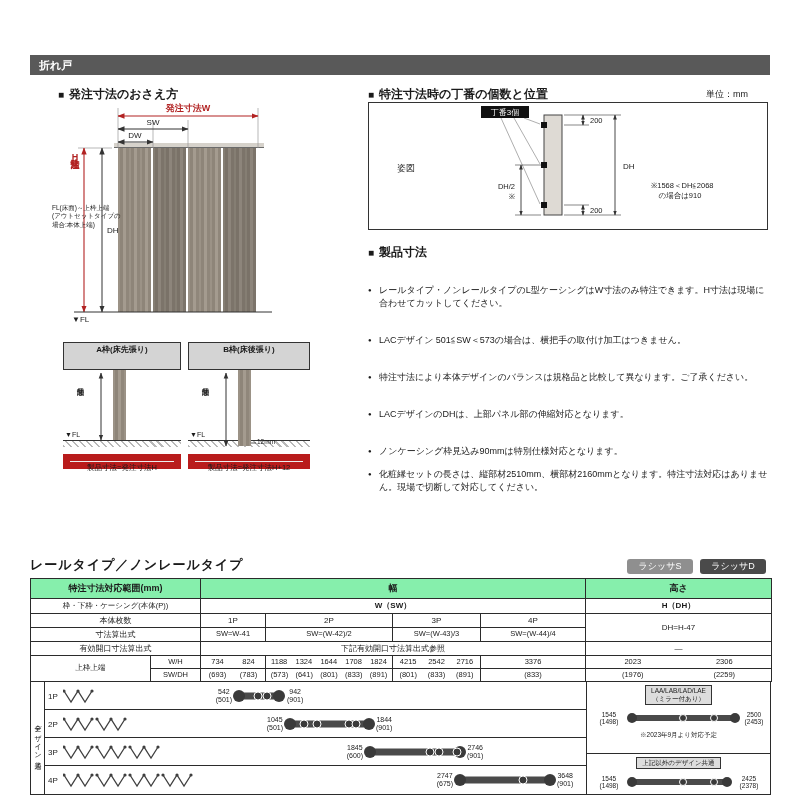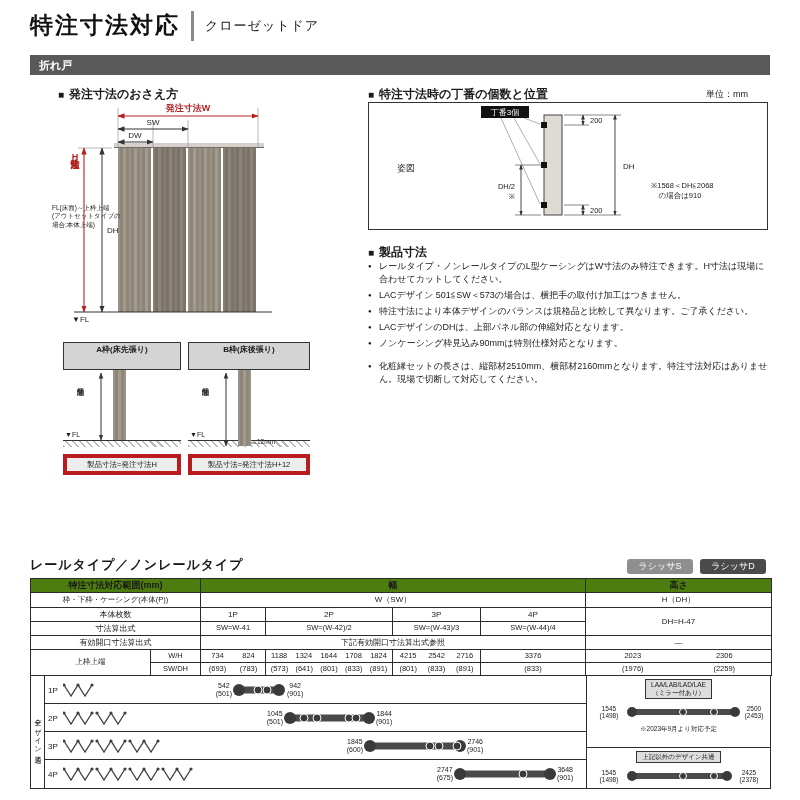--- a/index.html
+++ b/index.html
@@ -21,45 +21,45 @@
   
   .wood{background:repeating-linear-gradient(90deg,#9b9286 0 2px,#8e8579 2px 5px,#a49b8f 5px 8px,#90877b 8px 11px);}
   .wood.dark{filter:brightness(0.86);}
   .hatch{background:repeating-linear-gradient(45deg,#b9b9b9 0 1.5px,#ffffff 1.5px 5px);}
   svg text{font-family:"Liberation Sans",sans-serif;}
   
   .frame-box{position:absolute;top:0;}
   .frame-box .fhead{height:28px;border:1px solid #333;background:#d4d4d4;font-size:8px;font-weight:bold;
                     text-align:center;line-height:13px;}
   .frame-box .fbody{position:relative;height:84px;}
-  .frame-box .fcap{height:21px;border:4px solid #b91c1c;background:#ededed;font-size:7.5px;
+  .frame-box .fcap{height:15px;border:7px solid #b91c1c;background:#ededed;font-size:7.5px;
                    text-align:center;line-height:14px;}
   .fllab{position:absolute;font-size:7px;}
   .pdimlab{position:absolute;font-size:7.5px;}
   
   .notes{position:absolute;left:368px;top:260px;width:404px;margin:0;padding:0;list-style:none;
          font-size:9px;line-height:1.45;}
-  .notes li{position:relative;padding-left:11px;margin-bottom:3px;}
+  .notes li{position:relative;padding-left:11px;margin-bottom:3px;margin-top:24px;}
   .notes li::before{content:"●";position:absolute;left:0;top:2px;font-size:6px;}
   .notes li.gap{margin-top:10px;}
   
   .railhead{position:absolute;left:30px;top:556px;font-size:13px;font-weight:bold;letter-spacing:1px;}
   .badge{position:absolute;top:559px;width:66px;height:15px;border-radius:3px;color:#fff;
          font-size:9px;text-align:center;line-height:15px;}
   .badge.s{left:627px;background:#8f8f8f;}
   .badge.d{left:700px;background:#4a4a4a;}
   .twrap{position:absolute;left:30px;top:578px;width:742px;}
   .spec-table{border-collapse:collapse;table-layout:fixed;width:741px;}
   .spec-table td{border:1px solid #2b2b2b;text-align:center;vertical-align:middle;padding:0 1px;
                  font-size:8px;line-height:1.15;overflow:hidden;}
-  .spec-table .r1 td{height:14px;font-size:9px;font-weight:bold;background:#4d7c0f;}
+  .spec-table .r1 td{height:20px;font-size:9px;font-weight:bold;background:#86efac;}
   .spec-table .r2 td{height:15px;}
   .spec-table .rm td{height:14px;}
   .spec-table .rs td{height:13px;font-size:7.5px;}
-  .spec-table td.b{font-weight:normal;margin-top:28px;}
+  .spec-table td.b{font-weight:bold;margin-top:28px;}
   .spec-table td.sm{font-size:7.5px;}
   .nums{display:flex;justify-content:space-around;align-items:center;font-size:7.5px;}
   
   .chart{position:relative;width:741px;height:113px;border:1px solid #2b2b2b;border-top:none;background:#fff;}
   .colA{position:absolute;left:0;top:0;width:14px;height:100%;border-right:1px solid #2b2b2b;
         display:flex;align-items:center;justify-content:center;}
   .colA .vtext{font-size:7px;letter-spacing:1px;}
   .crow{position:absolute;left:14px;width:541px;height:28px;border-bottom:1px solid #2b2b2b;}
   .crow.last{border-bottom:none;}
   .plabel{position:absolute;left:3px;top:50%;transform:translateY(-50%);font-size:8px;}
@@ -87,25 +87,20 @@
   .hbararea .endc{width:10px;height:10px;}
   .hbararea .dot{width:8px;height:8px;}
   .hbararea .minl,.hbararea .maxl{font-size:6.5px;transform:translate(-50%,-50%);}
   .hnote{font-size:6.5px;text-align:center;line-height:1.1;}
 </style>
 </head>
 <body>
 
 <div class="page">
 
-  <div class="hdr">
-    <h1>特注寸法対応</h1>
-    <div class="vdiv"></div>
-    <span class="sub">クローゼットドア</span>
-  </div>
   <div class="catbar">折れ戸</div>
 
   <div class="abs sec-h" style="left:58px;top:86px;">発注寸法のおさえ方</div>
 
   <div class="abs" style="left:50px;top:100px;width:300px;height:238px;">
     <div class="abs" style="left:64px;top:43px;width:150px;height:5px;background:#d6d2cb;border-bottom:1px solid #6b6b6b;"></div>
     <div class="abs wood" style="left:68px;top:48px;width:33px;height:164px;"></div>
     <div class="abs wood dark" style="left:103px;top:48px;width:33px;height:164px;"></div>
     <div class="abs wood" style="left:138px;top:48px;width:33px;height:164px;"></div>
     <div class="abs wood dark" style="left:173px;top:48px;width:33px;height:164px;"></div>

